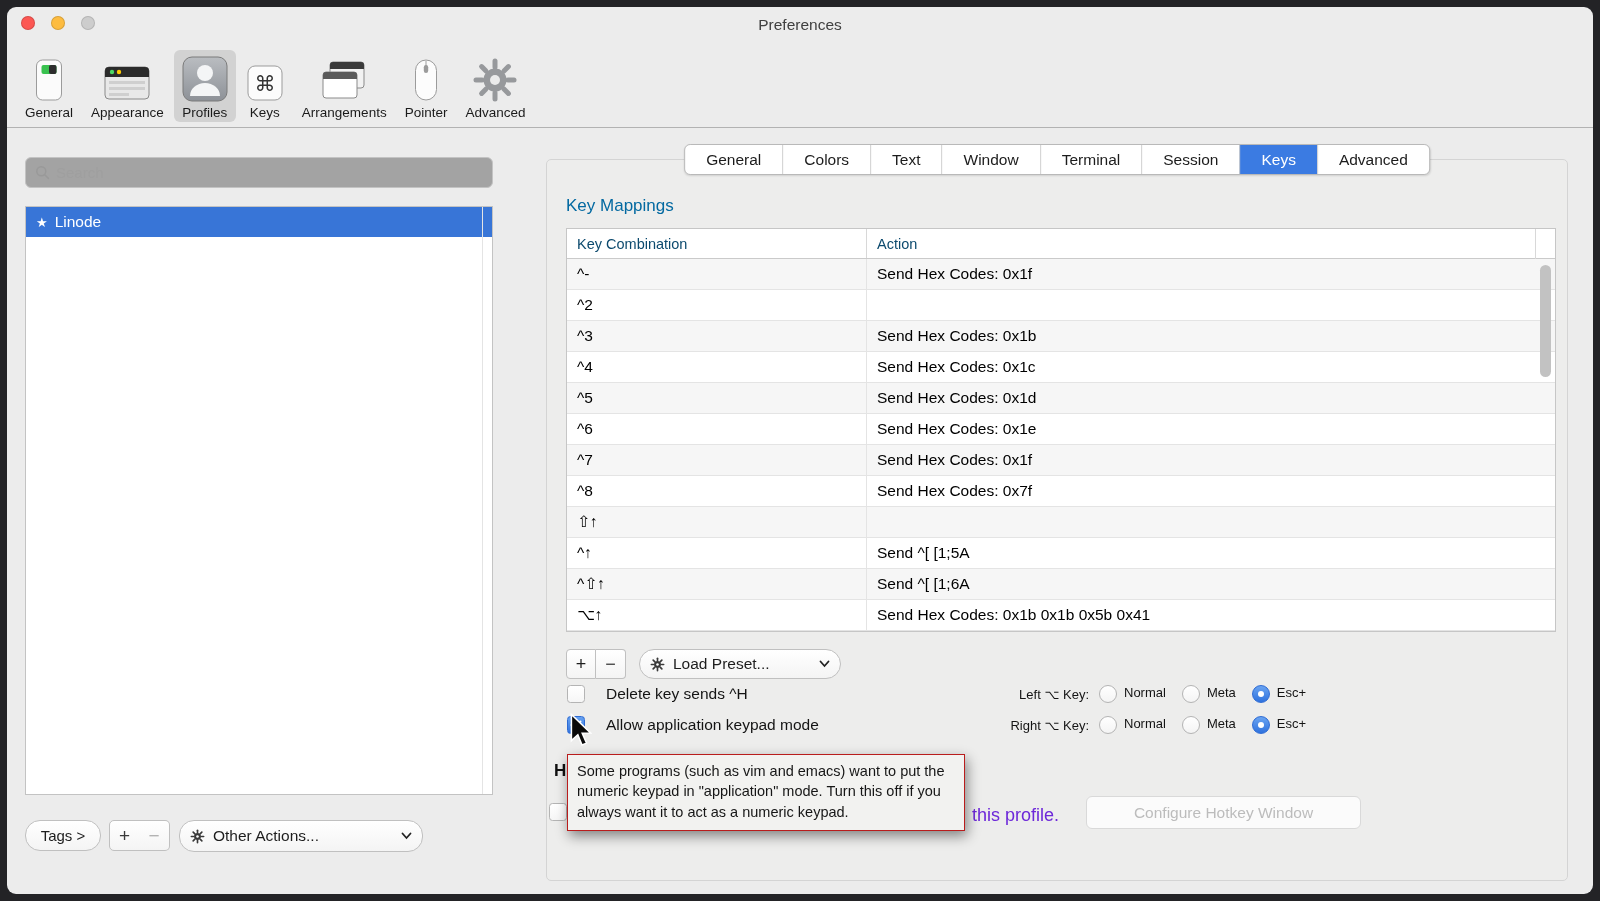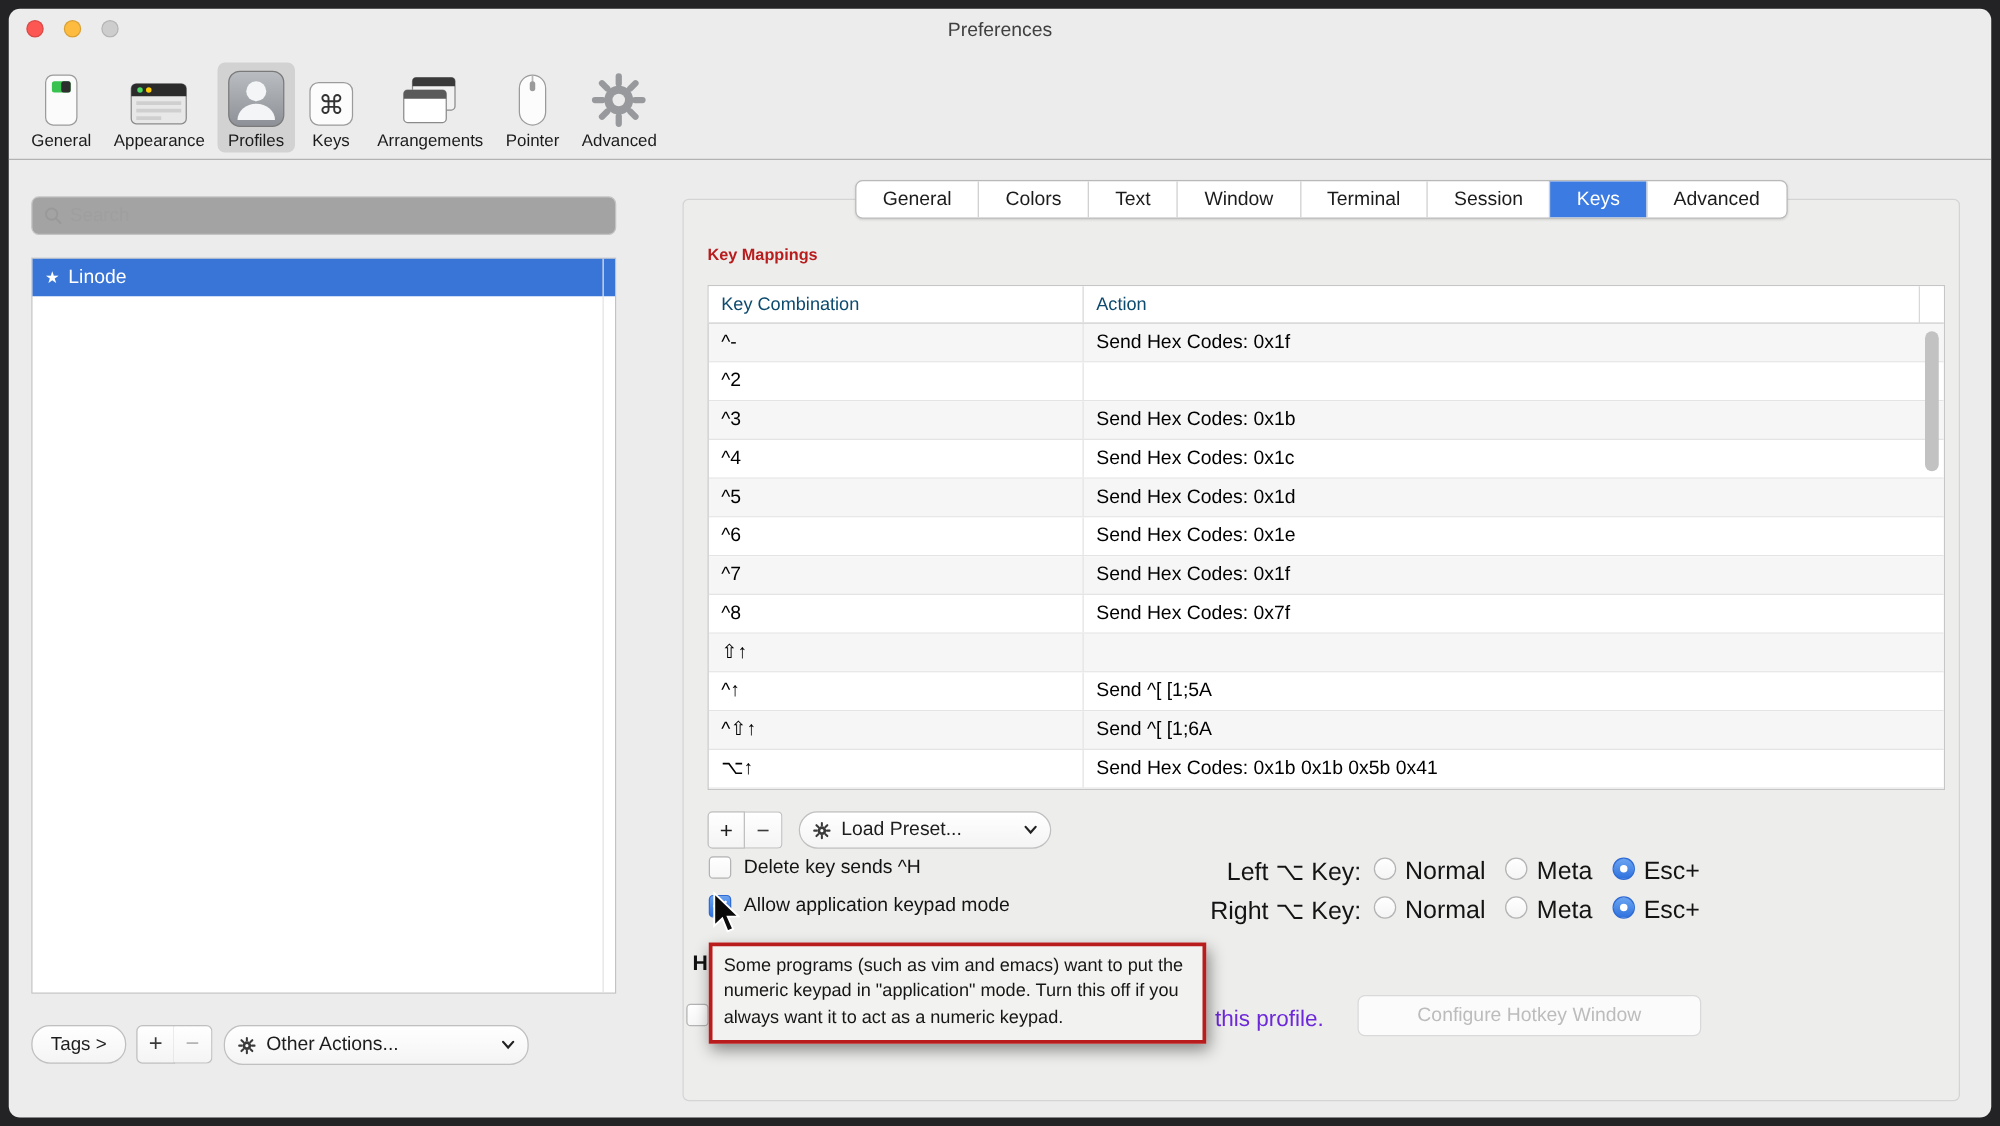--- a/index.html
+++ b/index.html
@@ -44,60 +44,60 @@
   .other-actions{position:absolute;left:172px;top:813px;width:244px;height:32px;display:flex;align-items:center;gap:8px;padding:0 10px;font-size:15.5px;}
   .oa-label{flex:1;text-align:left;}
 
   
   .panel{position:absolute;left:539px;top:152px;width:1022px;height:722px;background:#ededec;border:1px solid #d4d4d4;border-radius:5px;}
   .seg{position:absolute;top:-16px;left:50%;transform:translateX(-50%);display:flex;background:#fff;border:1px solid #b9b9b9;border-radius:6px;overflow:hidden;height:31px;box-shadow:0 1px 2px rgba(0,0,0,.12);}
   .seg-item{padding:0 21px;line-height:30px;font-size:15.5px;color:#1c1c1c;white-space:nowrap;}
   .seg-item + .seg-item{border-left:1px solid #cfcfcf;}
   .seg-item.selected{background:#3b7be2;color:#fff;}
 
-  .km-title{position:absolute;left:19px;top:36px;font-size:13px;font-weight:bold;color:#b91c1c;}
+  .km-title{position:absolute;left:19px;top:36px;font-size:17px;font-weight:normal;color:#0369a1;}
   .km-table{position:absolute;left:19px;top:68px;width:990px;height:404px;background:#fff;border:1px solid #c6c6c6;}
   .kt-header{display:flex;height:30px;border-bottom:1px solid #cacaca;font-size:14.5px;color:#0c4a6e;position:relative;background:#fff;}
   .kt-key{width:300px;padding-left:10px;line-height:30px;}
   .kt-action{flex:1;padding-left:10px;line-height:30px;}
   .kt-header .kt-key{border-right:1px solid #d8d8d8;}
   .kt-hgutter{position:absolute;right:19px;top:0;height:30px;border-left:1px solid #d8d8d8;}
   .kt-rows{position:absolute;left:0;right:0;top:30px;bottom:0;overflow:hidden;}
   .kt-row{display:flex;height:31px;border-bottom:1px solid #e4e4e4;font-size:15.5px;color:#000;background:#fff;}
   .kt-row:nth-child(odd){background:#f6f6f6;}
   .kt-row .kt-key{line-height:30px;border-right:1px solid #e4e4e4;}
   .kt-row .kt-action{line-height:30px;}
   .kt-scrollbar{position:absolute;right:4px;top:36px;width:11px;height:112px;background:#c2c2c2;border-radius:6px;}
 
   .controls-row{position:absolute;left:19px;top:489px;height:30px;display:flex;align-items:center;}
   .sq{width:30px;height:30px;font-size:18px;}
   .sq.plus{border-radius:4px 0 0 4px;}
   .sq.minus2{border-radius:0 4px 4px 0;border-left:none;color:#3a3a3a;}
   .preset{margin-left:13px;width:202px;height:30px;display:flex;align-items:center;gap:8px;padding:0 10px;font-size:15.5px;}
   .preset-label{flex:1;text-align:left;}
 
-  .opt-row{position:absolute;display:flex;align-items:center;gap:10px;font-size:15.5px;color:#141414;}
+  .opt-row{position:absolute;display:flex;align-items:center;gap:21px;font-size:15.5px;color:#141414;}
   .opt-row.r1{left:20px;top:525px;}
   .opt-row.r2{left:20px;top:556px;}
   .cb{width:18px;height:18px;border-radius:3.5px;background:linear-gradient(#fff,#f6f6f6);border:1px solid #b4b4b4;display:inline-flex;align-items:center;justify-content:center;flex:0 0 auto;}
   .cb.checked{background:linear-gradient(#66a1f0,#3273dd);border-color:#2e6bd4;}
   .radio{width:18px;height:18px;border-radius:50%;background:linear-gradient(#fff,#f4f4f4);border:1px solid #b4b4b4;display:inline-block;position:relative;flex:0 0 auto;}
   .radio.selected{background:linear-gradient(#6aa4f1,#2f72de);border-color:#2e6bd4;}
   .radio.selected::after{content:"";position:absolute;left:50%;top:50%;width:6px;height:6px;margin:-3px 0 0 -3px;border-radius:50%;background:#fff;}
-  .rad-row{position:absolute;display:flex;align-items:center;font-size:20px;color:#141414;}
+  .rad-row{position:absolute;display:flex;align-items:center;font-size:13px;color:#141414;}
   .rad-row.rr1{left:410px;top:525px;}
   .rad-row.rr2{left:410px;top:556px;}
   .rad-label{width:132px;text-align:right;margin-right:10px;white-space:nowrap;}
   .rad-item{display:flex;align-items:flex-start;gap:7px;margin-right:16px;}
 
   .hk-h{position:absolute;left:7px;top:601px;font-size:17px;font-weight:bold;color:#111;}
   .hk-cb{position:absolute;left:2px;top:643px;}
   .hk-text{position:absolute;left:425px;top:645px;font-size:18px;color:#6d28d9;white-space:nowrap;}
   .hk-btn{position:absolute;left:539px;top:636px;width:275px;height:33px;font-size:15.5px;color:#bcbcbc;background:#fbfbfb;border:1px solid #d9d9d9;border-radius:6px;font-family:inherit;}
-  .tooltip{position:absolute;left:20px;top:594px;width:398px;background:#f2f2f0;border:3px solid #b91c1c;box-shadow:2px 5px 12px rgba(0,0,0,.45);padding:6px 9px 8px;font-size:14.5px;line-height:1.4;color:#161616;z-index:5;}
+  .tooltip{position:absolute;left:20px;top:594px;width:398px;background:#f2f2f0;border:1px solid #b91c1c;box-shadow:2px 5px 12px rgba(0,0,0,.45);padding:6px 9px 8px;font-size:14.5px;line-height:1.4;color:#161616;z-index:5;}
   .cursor{position:absolute;left:22px;top:553px;z-index:6;}
 </style>
 </head>
 <body>
 
 <div class="window">
 
   <div class="titlebar">
     <div class="lights">
       <span class="light red"></span>

